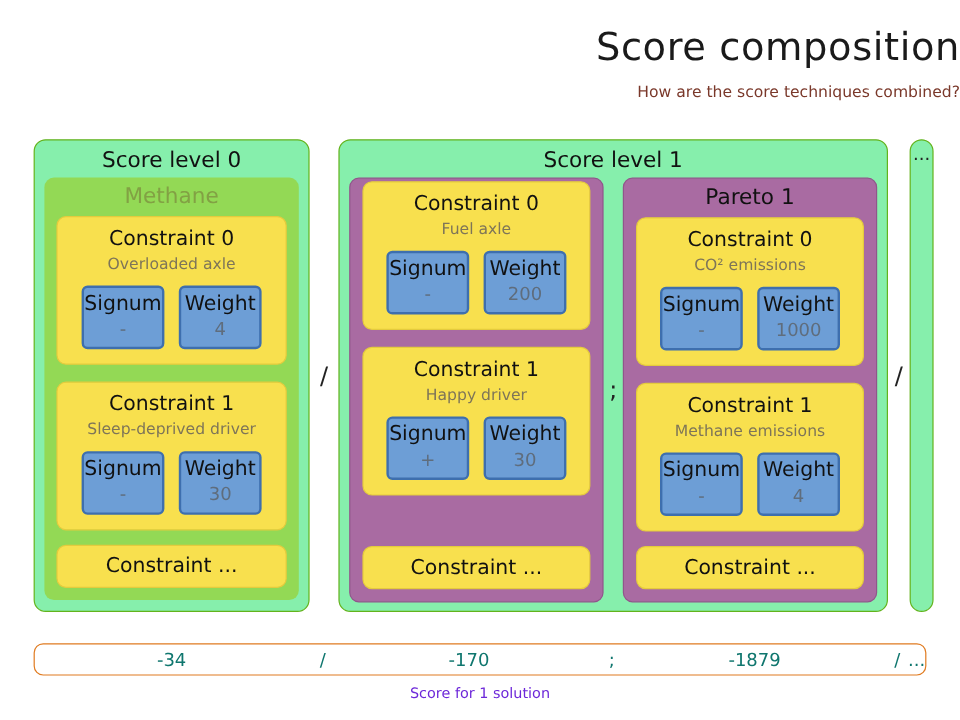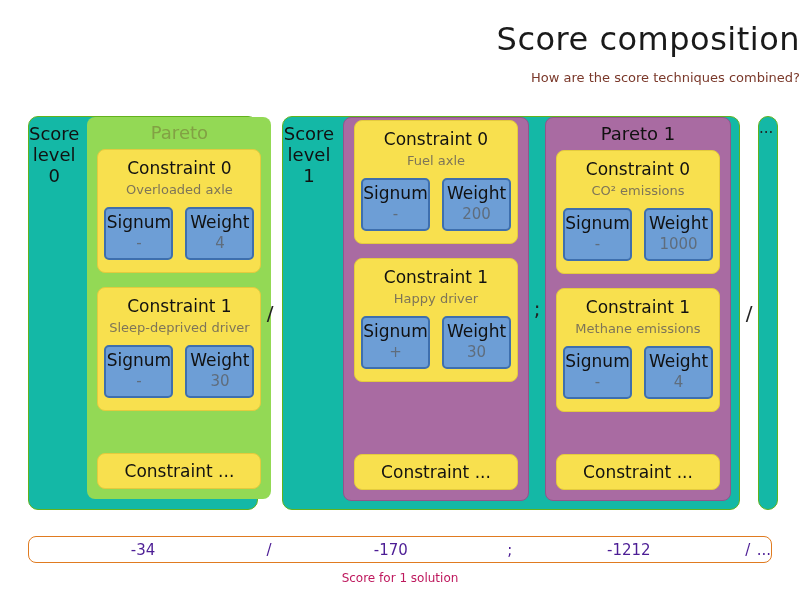--- a/index.html
+++ b/index.html
@@ -17,22 +17,22 @@
   }
   .subtitle {
     text-align: right; font-size: 13px; color: #7a382a; margin-top: 12px;
   }
 
   .main-row {
     position: absolute; top: 116px; left: 28px; width: 750px; height: 394px;
     display: flex; align-items: stretch;
   }
   .level {
-    background: #14b8a6; border: 1px solid #63b31c; border-radius: 10px;
-    display: flex; 
+    background: #86efac; border: 1px solid #63b31c; border-radius: 10px;
+    display: flex; flex-direction: column;
   }
   .level-0 { width: 230px; }
   .level-1 { width: 458px; }
   .level-more { width: 20px; }
   .level-label {
     text-align: center; font-size: 18px; color: #111; padding: 6px 0 4px;
   }
   .sep {
     display: flex; align-items: center; justify-content: center;
     font-size: 20px; color: #222;
@@ -79,50 +79,50 @@
 
   .constraint-more {
     background: #f8e04e; border: 1px solid #e4cb3d; border-radius: 8px;
     margin: 0 10px 10px; margin-top: auto; padding: 7px 0;
     text-align: center; font-size: 17px; color: #111;
   }
 
   .score-bar {
     position: absolute; top: 536px; left: 28px; width: 744px; height: 27px;
     background: #ffffff; border: 1px solid #e07b20; border-radius: 8px;
-    display: flex; align-items: center; font-size: 15px; color: #4c1d95;
+    display: flex; align-items: center; font-size: 15px; color: #0f766e;
   }
   .sb-val { text-align: center; }
   .sb-v0 { width: 230px; }
   .sb-sep1 { width: 24px; text-align: center; }
   .sb-v1 { width: 222px; }
   .sb-sep2 { width: 18px; text-align: center; }
   .sb-v2 { width: 222px; }
   .sb-sep3 { width: 18px; text-align: center; }
   .sb-more { flex: 1; text-align: left; }
 
   .score-caption {
     position: absolute; top: 571px; left: 0; width: 800px;
-    text-align: center; font-size: 12px; color: #be185d;
+    text-align: center; font-size: 12px; color: #6d28d9;
   }
 </style>
 </head>
 <body>
 
 <div class="page">
 
   <div class="title">Score composition</div>
   <div class="subtitle">How are the score techniques combined?</div>
 
   <div class="main-row">
 
     <div class="level level-0">
       <div class="level-label">Score level 0</div>
       <div class="pareto-green">
-        <div class="pareto-green-label">Pareto</div>
+        <div class="pareto-green-label">Methane</div>
 
         <div class="constraint">
           <div class="constraint-title">Constraint 0</div>
           <div class="constraint-sub">Overloaded axle</div>
           <div class="sw-row">
             <div class="sw-box">
               <div class="sw-label">Signum</div>
               <div class="sw-value">-</div>
             </div>
             <div class="sw-box">
@@ -239,20 +239,20 @@
       <div class="ellipsis-top">...</div>
     </div>
 
   </div>
 
   <div class="score-bar">
     <div class="sb-val sb-v0">-34</div>
     <div class="sb-sep1">/</div>
     <div class="sb-val sb-v1">-170</div>
     <div class="sb-sep2">;</div>
-    <div class="sb-val sb-v2">-1212</div>
+    <div class="sb-val sb-v2">-1879</div>
     <div class="sb-sep3">/</div>
     <div class="sb-more">...</div>
   </div>
 
   <div class="score-caption">Score for 1 solution</div>
 
 </div>
 
 </body></html>

